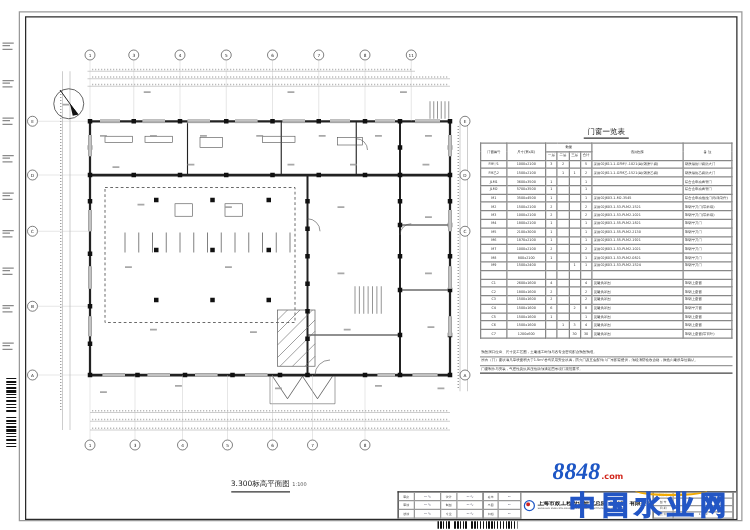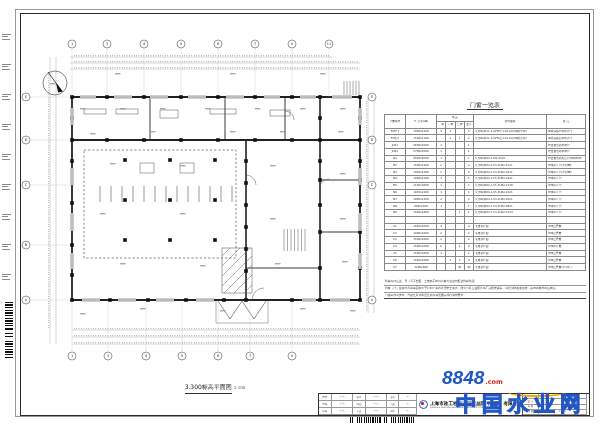--- a/index.html
+++ b/index.html
@@ -49,21 +49,21 @@
   #barcode-h{position:absolute;left:350px;top:417px;width:64px;height:5.5px;z-index:2;
      background:repeating-linear-gradient(90deg,#111 0 0.9px,#fff 0.9px 2px,#111 2px 3.4px,#fff 3.4px 4.6px,#111 4.6px 5.2px,#fff 5.2px 6.8px);}
   #barcode-v{position:absolute;left:5px;top:302px;width:8px;height:56px;
      background:repeating-linear-gradient(180deg,#111 0 1px,#fff 1px 2.4px,#111 2.4px 4.2px,#fff 4.2px 5.4px,#111 5.4px 6px,#fff 6px 7.8px);}
   
   .fold{position:absolute;left:2px;width:10px;height:9px;}
   .fold i{display:block;background:#8a8a8a;height:1px;margin-bottom:1.4px;}
   
   #wm8848{position:absolute;left:441px;top:368px;z-index:50;white-space:nowrap;display:flex;align-items:baseline;}
   #wm8848 .wl{font-size:21px;font-weight:800;letter-spacing:-1px;line-height:1;}
-  #wm8848 .num{font-family:Liberation Sans, sans-serif;font-style:italic;font-weight:700;
+  #wm8848 .num{font-family:Liberation Serif, serif;font-style:italic;font-weight:700;
      font-size:19px;color:#1d56c5;margin-left:1px;line-height:1;}
   #wm8848 .dotcom{font-size:6.5px;font-weight:700;color:#d2281e;margin-left:1px;}
   #swoosh{position:absolute;left:508px;top:388px;width:58px;height:7px;border-bottom:2.2px solid #f2a900;
      border-radius:50%;z-index:49;}
   #wmcn{position:absolute;left:456px;top:390px;z-index:51;font-size:21px;font-weight:700;letter-spacing:5px;
      color:rgba(35,86,197,0.22);-webkit-text-stroke:1px #2356c5;white-space:nowrap;}
 </style>
 </head>
 <body>
 

